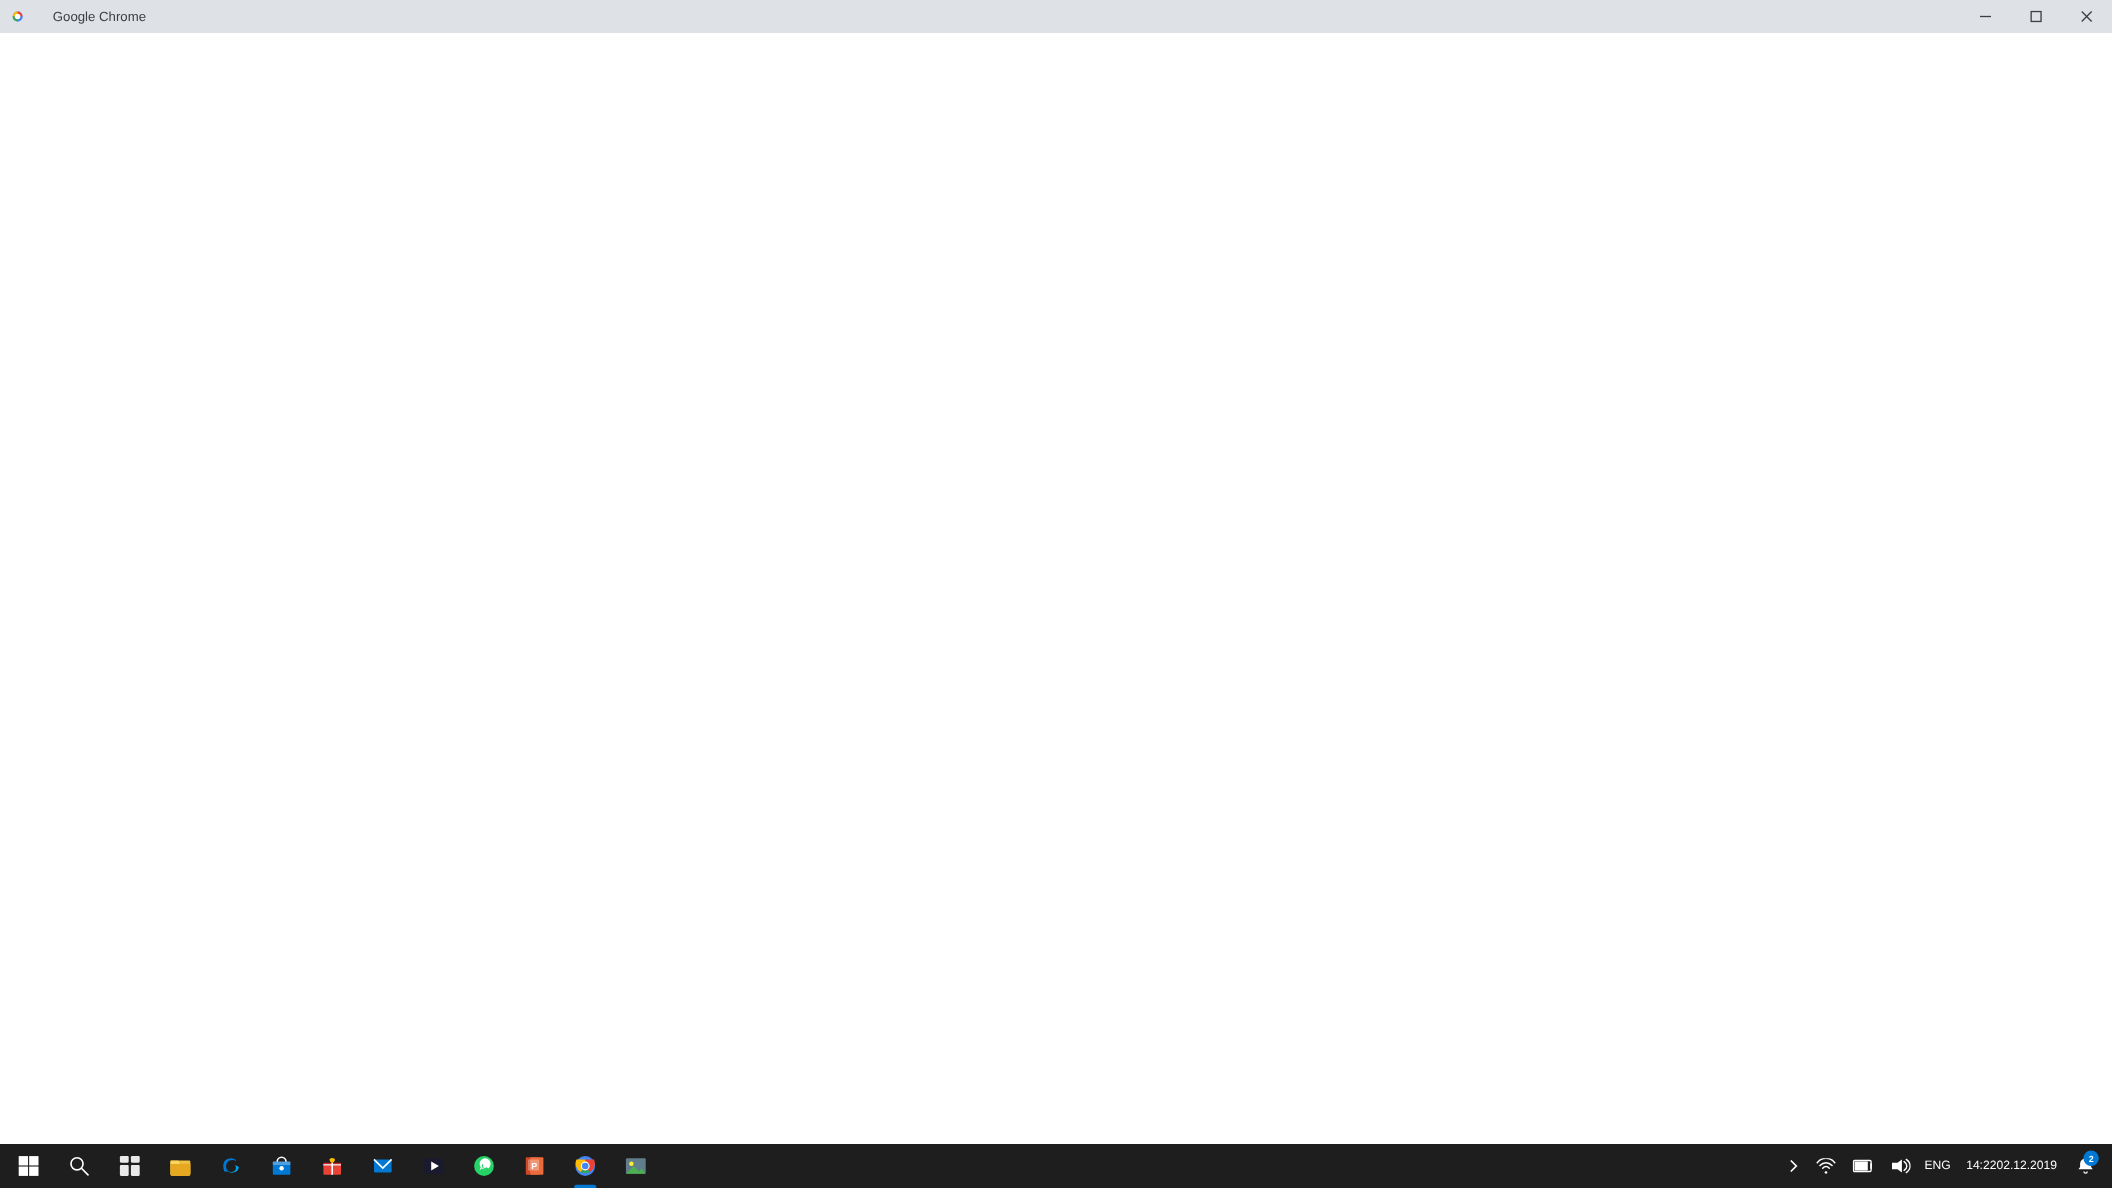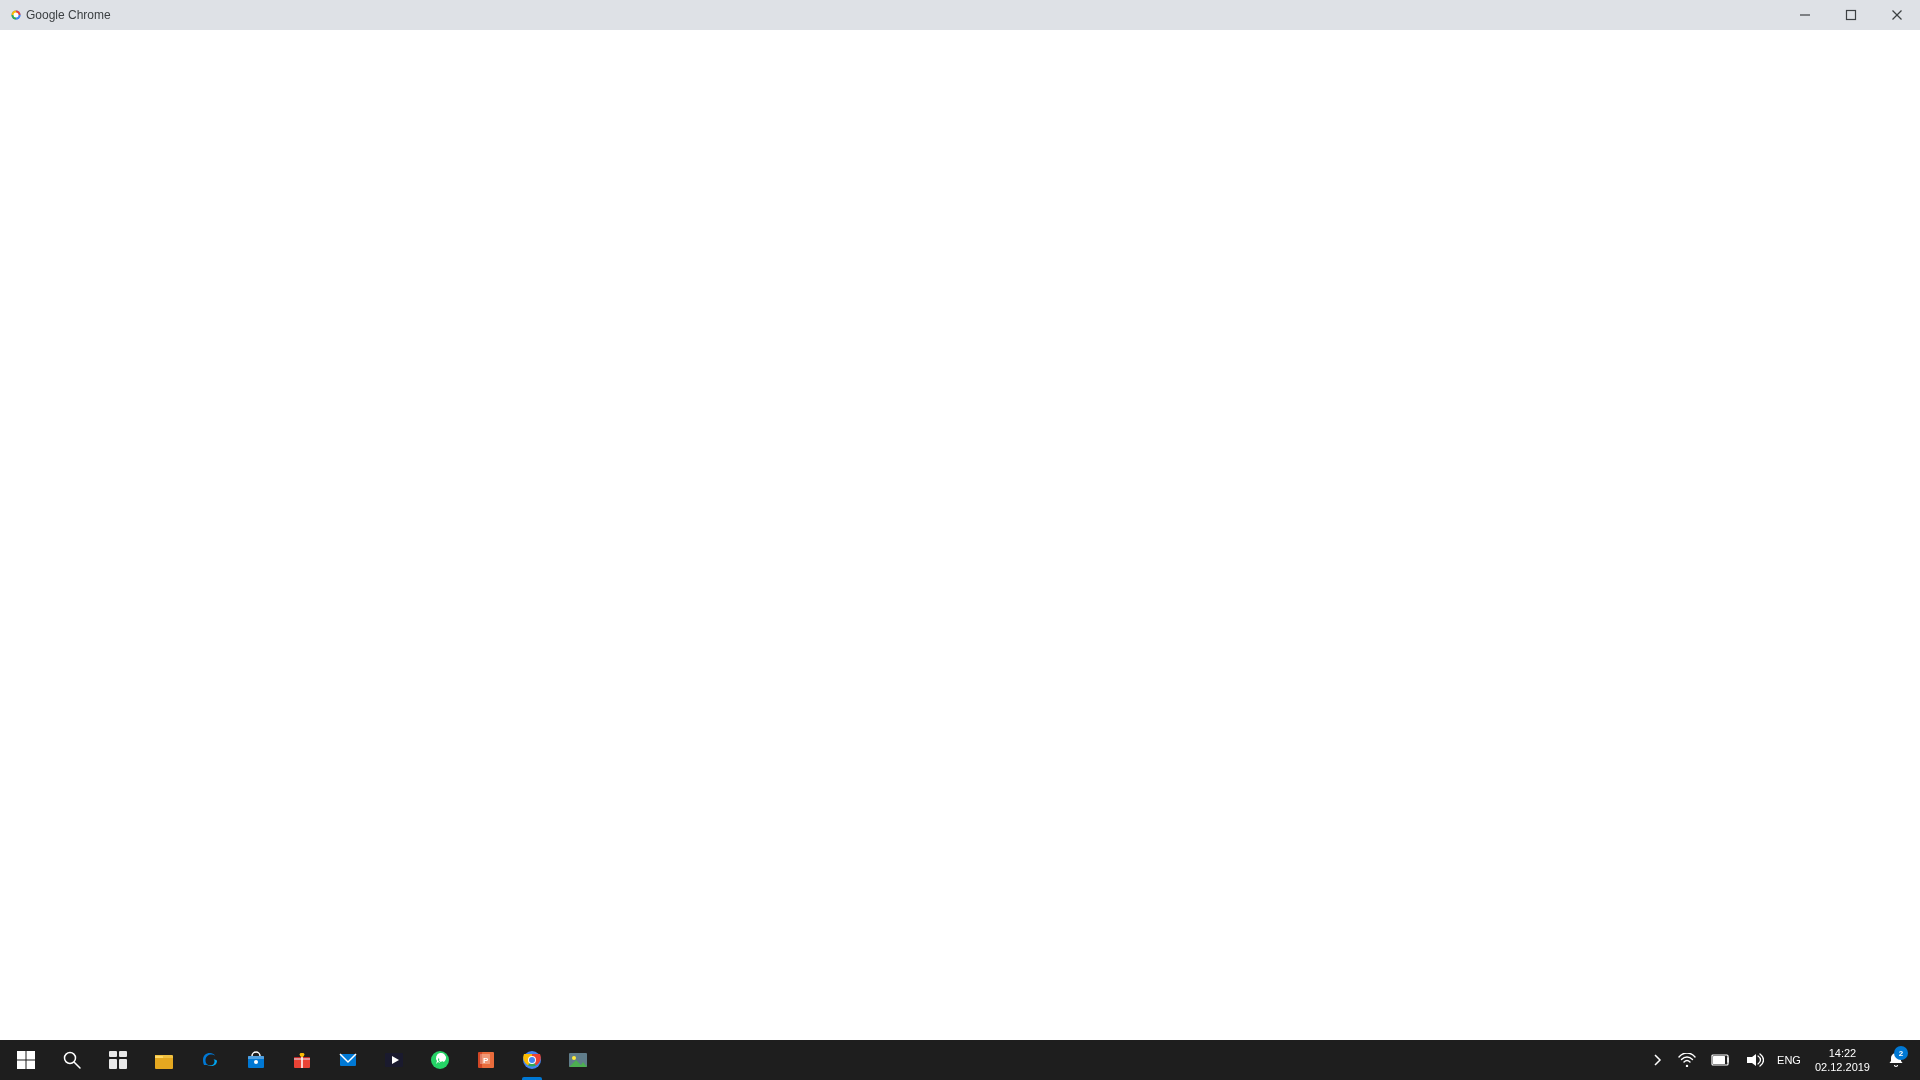--- a/index.html
+++ b/index.html
@@ -28,21 +28,21 @@
       display: flex;
       align-items: center;
       justify-content: space-between;
       padding: 0 0 0 8px;
       user-select: none;
     }
 
     .title-bar-left {
       display: flex;
       align-items: center;
-      gap: 2px;
+      gap: 24px;
     }
 
     .chrome-logo {
       width: 16px;
       height: 16px;
       flex-shrink: 0;
     }
 
     .title-text {
       font-size: 12px;
@@ -193,21 +193,21 @@
       justify-content: center;
       padding: 0 4px;
       color: #ffffff;
       font-size: 11px;
       cursor: pointer;
       font-weight: 400;
     }
 
     .tray-datetime {
       display: flex;
-      flex-direction: column;
+      flex-direction: row;
       align-items: center;
       justify-content: center;
       height: 40px;
       padding: 0 8px;
       cursor: pointer;
       color: #ffffff;
       font-size: 11px;
       line-height: 1.3;
       text-align: center;
     }

